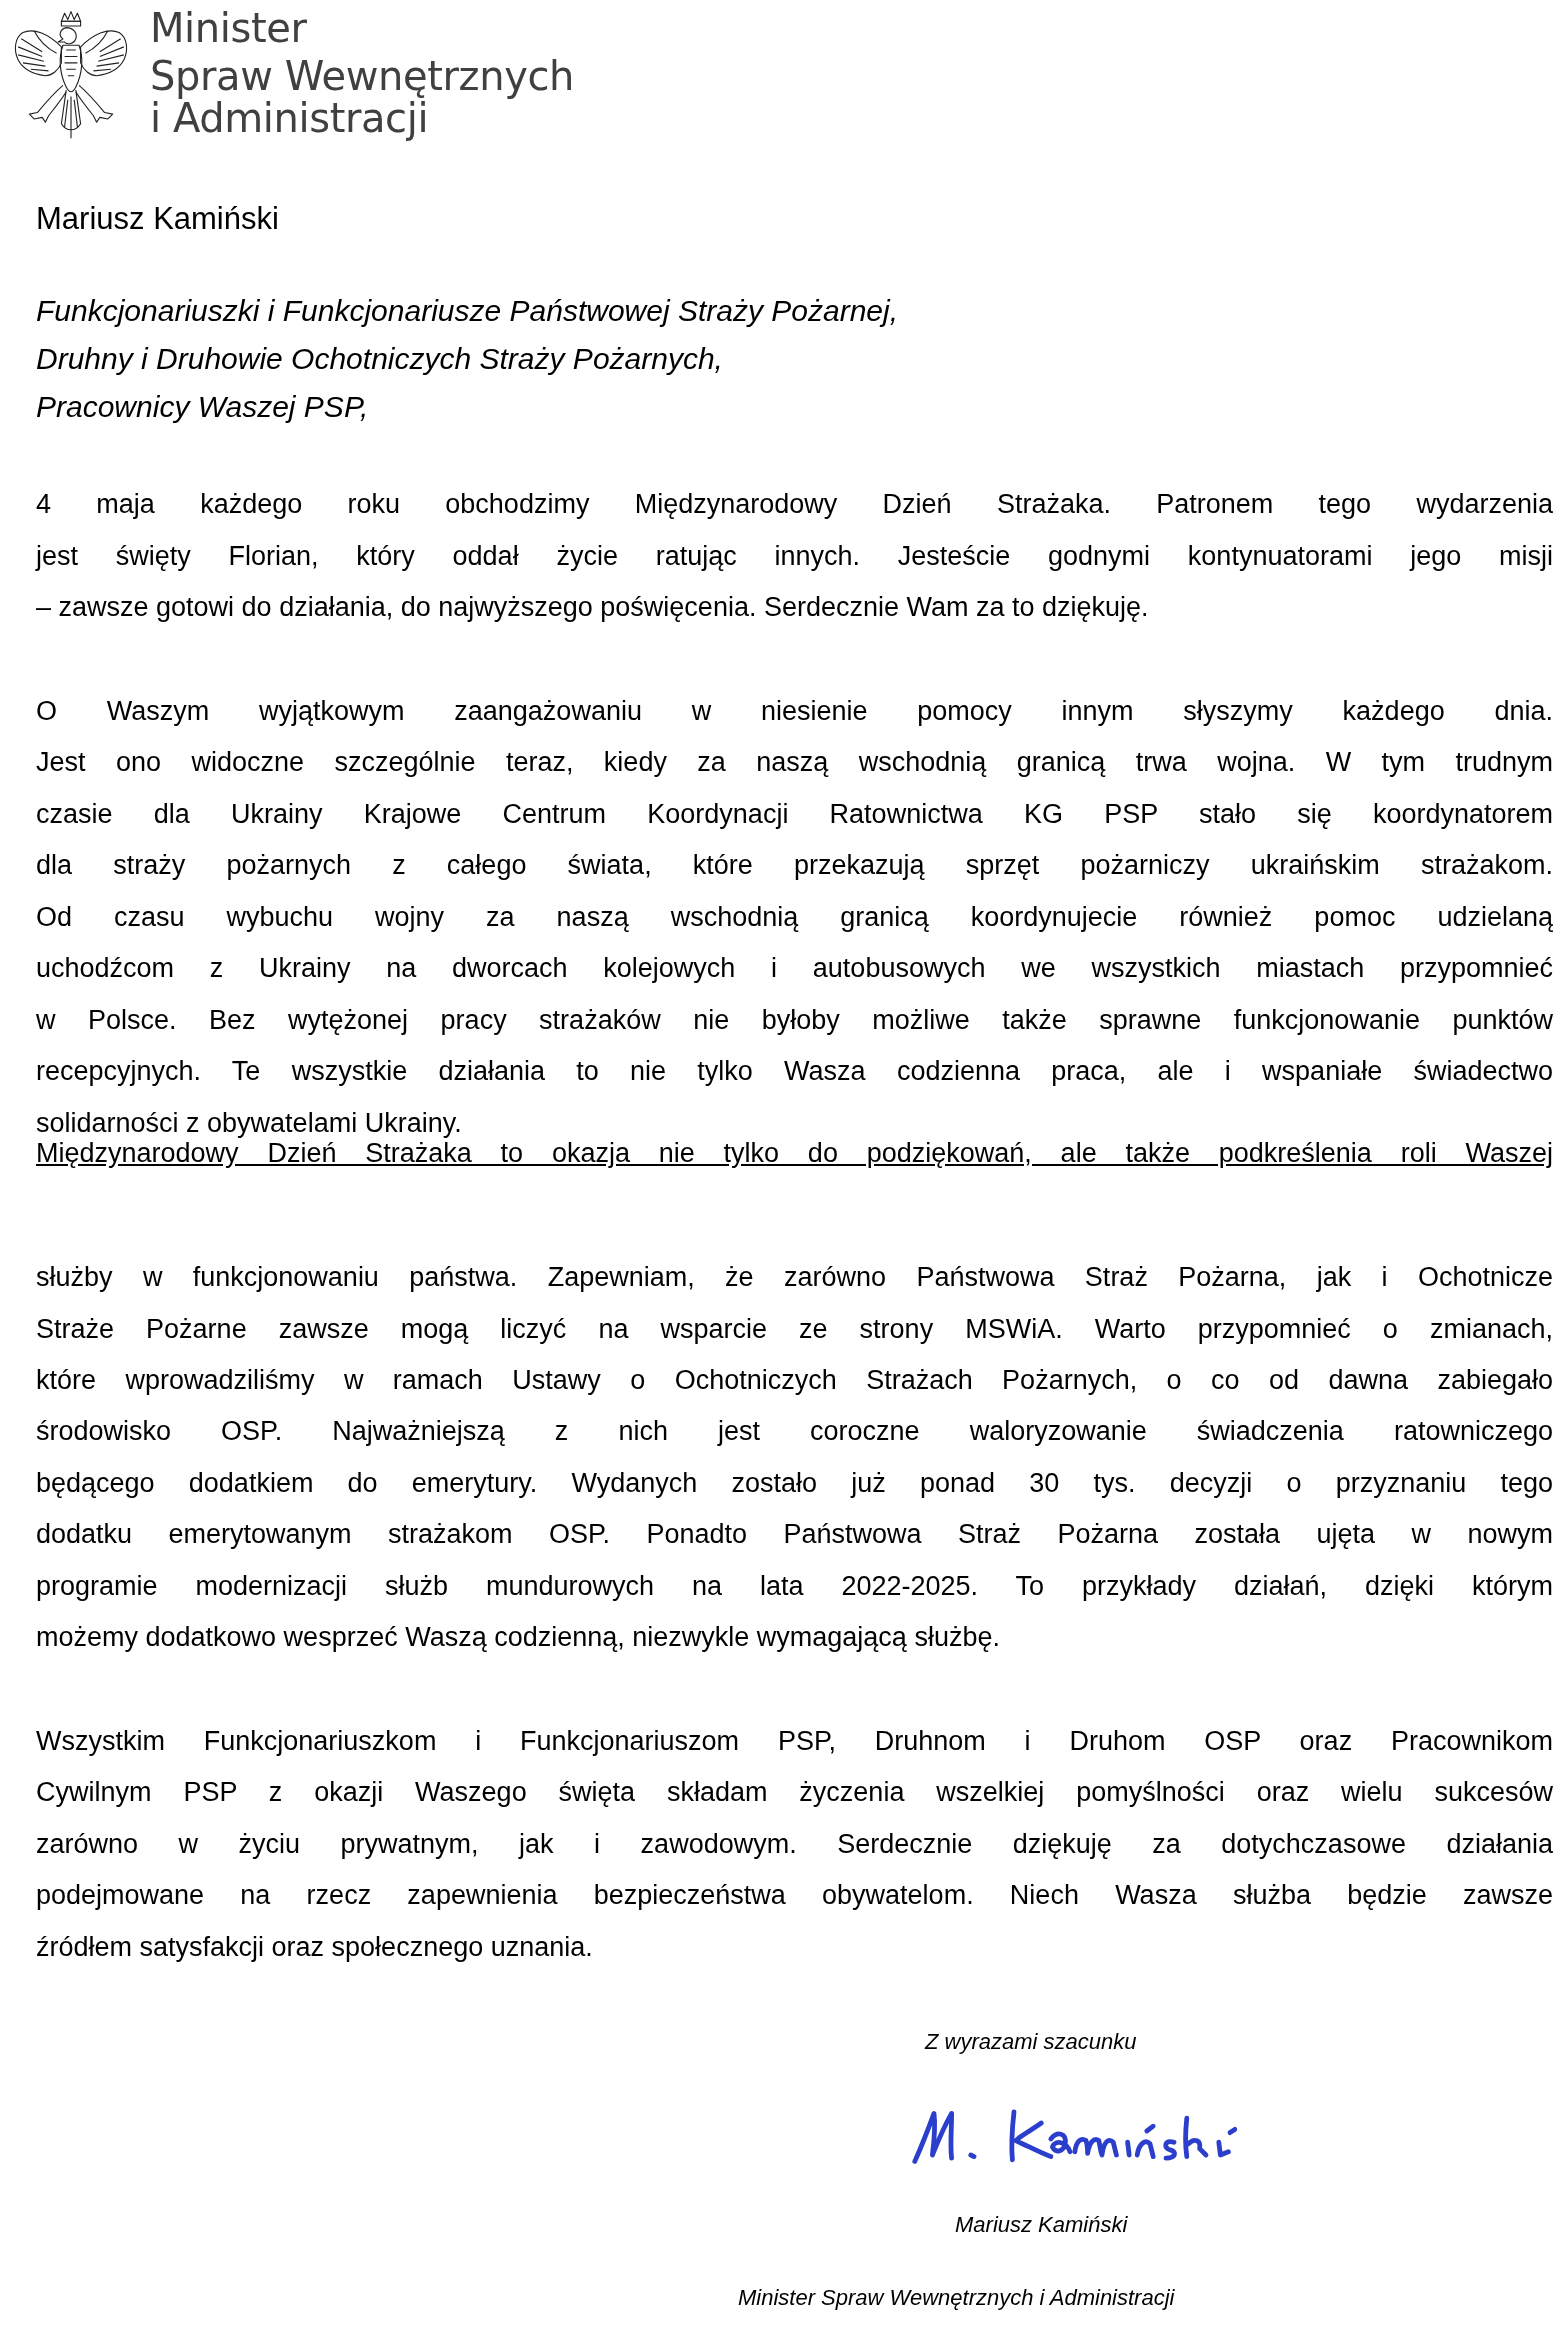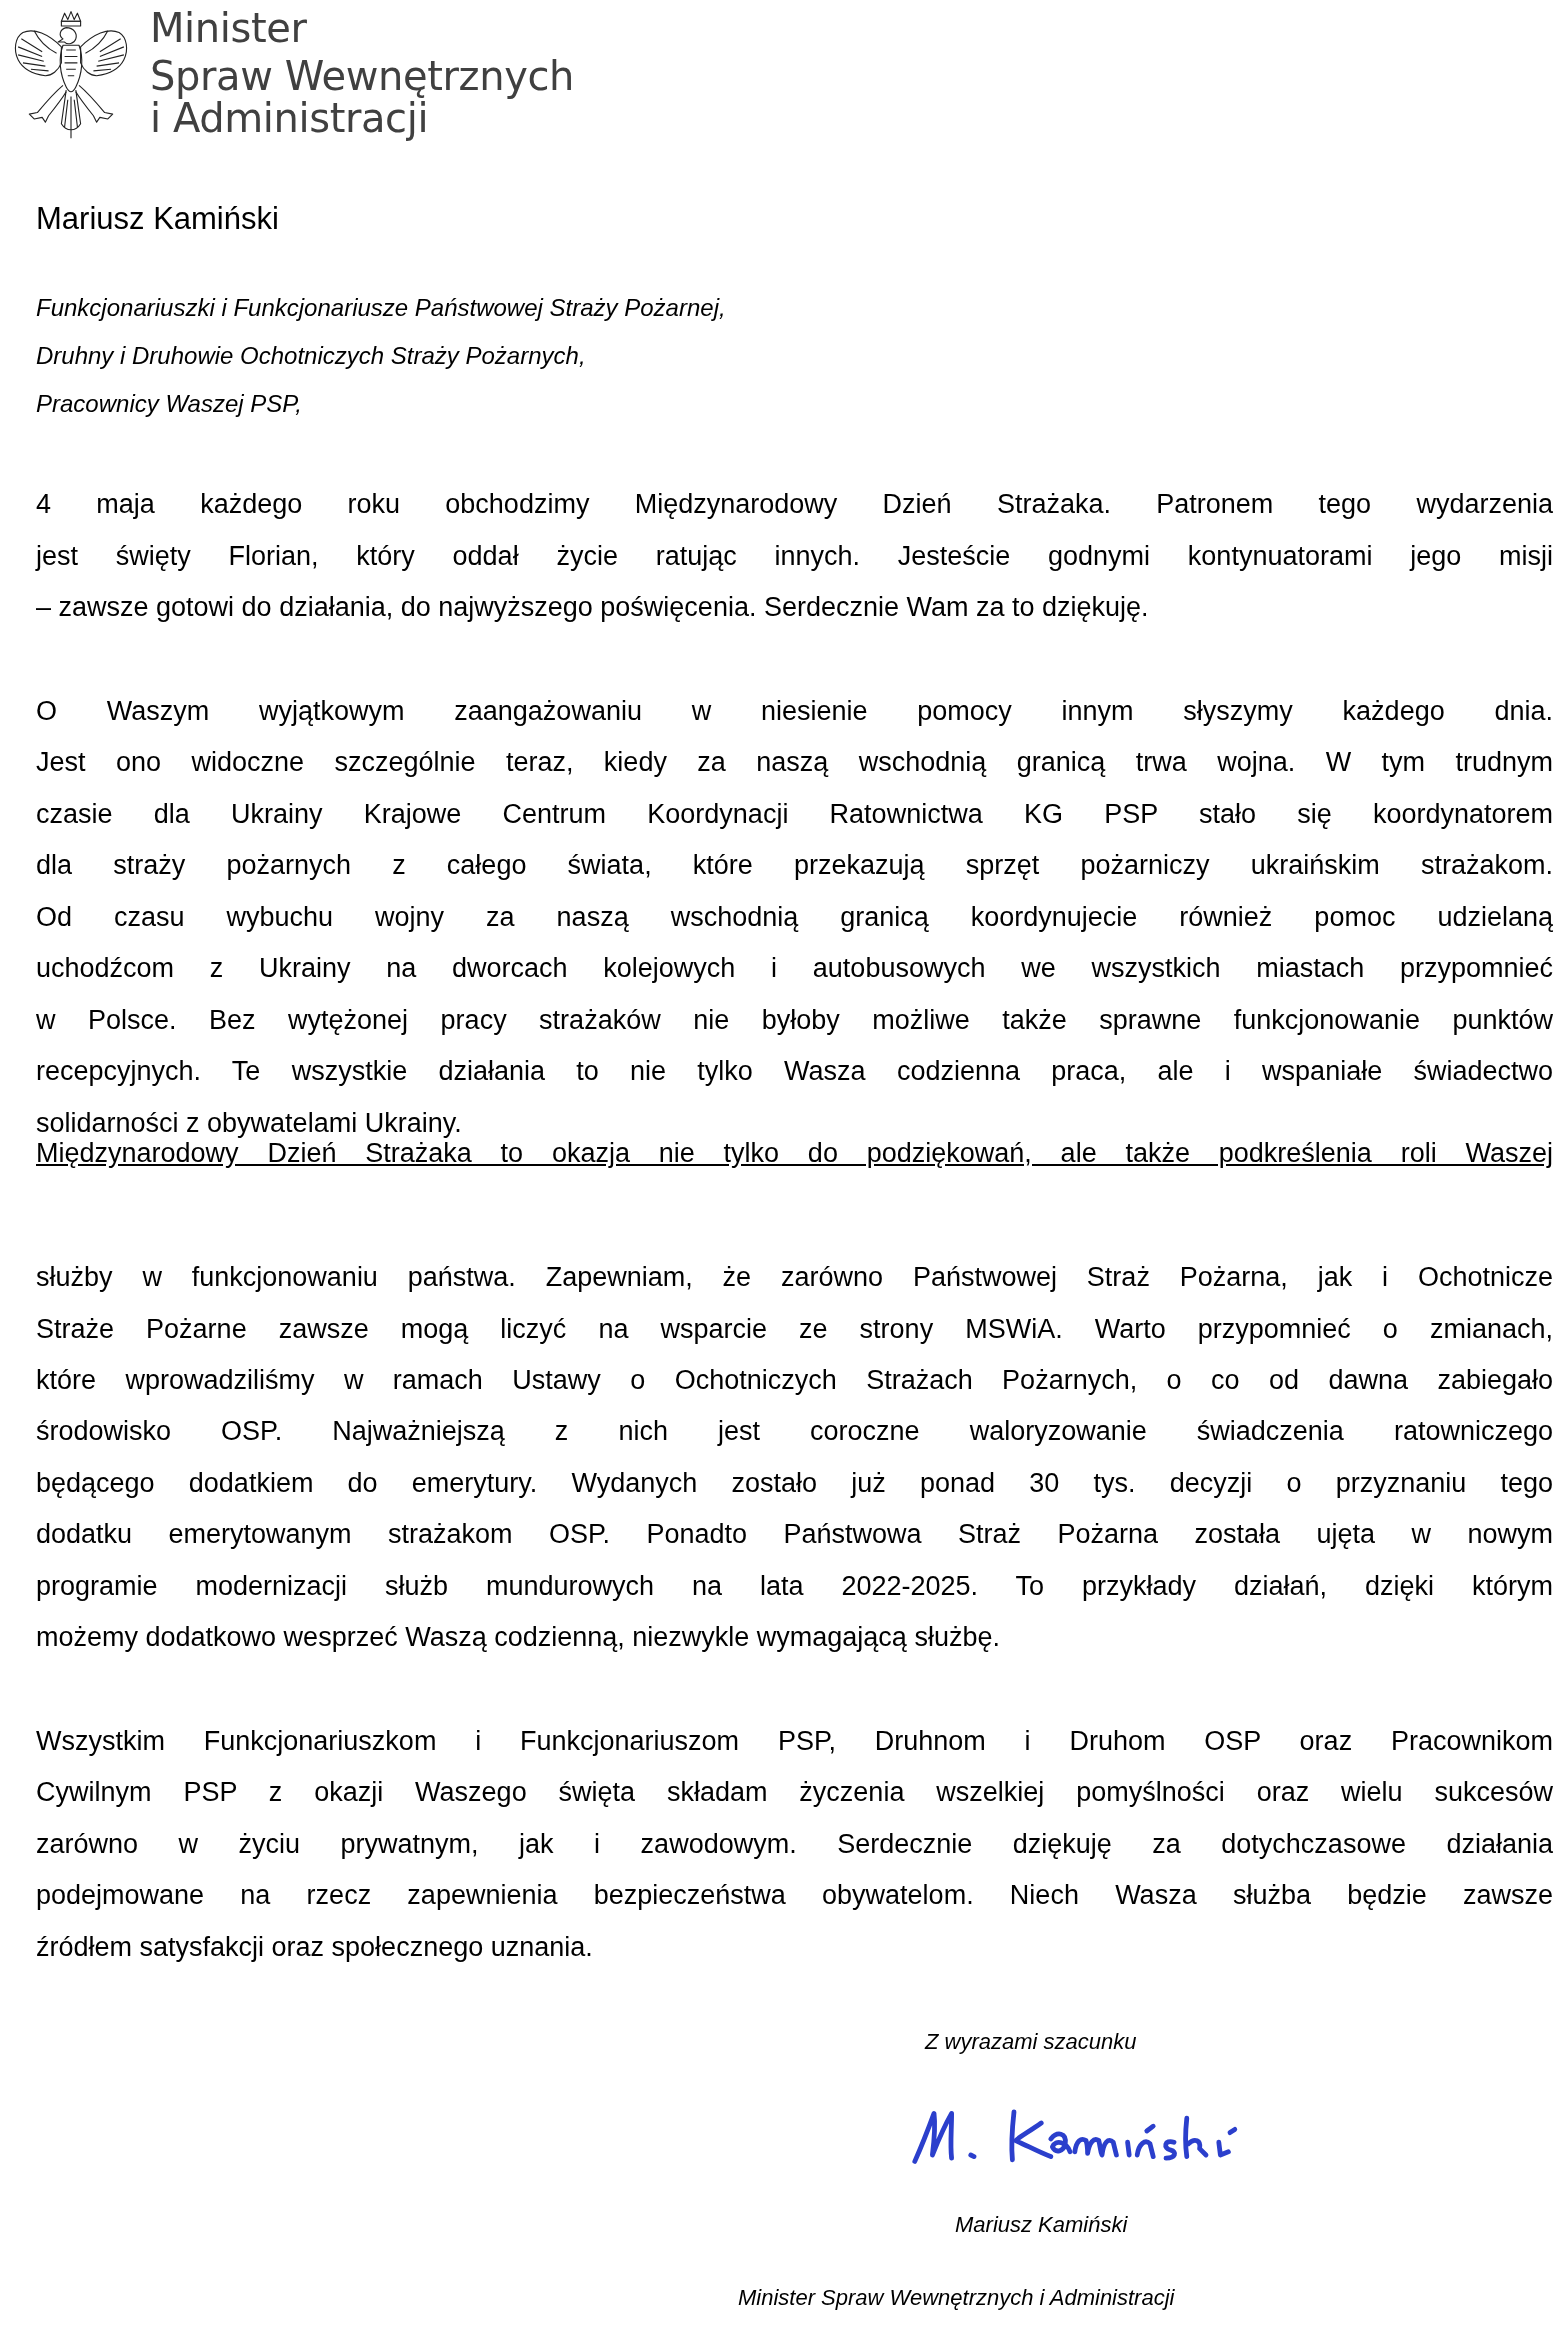--- a/index.html
+++ b/index.html
@@ -4,21 +4,21 @@
 <style>
   html, body { margin: 0; padding: 0; background: #ffffff; }
   body { width: 1566px; height: 2330px; position: relative; overflow: hidden; font-family: "Liberation Sans", sans-serif; color: #000; }
   .abs { position: absolute; }
   
   #emblem { left: 9.6px; top: 9.6px; width: 122px; height: 133px; }
   .hdr-line { position: absolute; left: 150px; font-family: "DejaVu Sans", sans-serif; font-size: 40px; color: #404040; line-height: 1; white-space: nowrap; letter-spacing: -0.4px; }
   
   #sender { left: 36px; top: 203px; font-size: 31px; line-height: 1; white-space: nowrap; }
   
-  .greet { position: absolute; left: 36px; font-size: 24px; font-style: italic; line-height: 1; white-space: nowrap; }
+  .greet { position: absolute; left: 36px; font-size: 30px; font-style: italic; line-height: 1; white-space: nowrap; }
   
   .bl { position: absolute; left: 36px; width: 1517px; font-size: 27px; line-height: 1; white-space: nowrap; }
   .bl.just { text-align: justify; text-align-last: justify; white-space: normal; height: 32px; overflow: visible; }
   
   .closing { position: absolute; font-style: italic; line-height: 1; white-space: nowrap; font-size: 22px; }
   #signature { left: 909px; top: 2107px; width: 358px; height: 60px; }
 </style>
 </head>
 <body>
 
@@ -71,21 +71,21 @@
       <div class="bl just" style="top: 801px; white-space: normal;">czasie dla Ukrainy Krajowe Centrum Koordynacji Ratownictwa KG PSP stało się koordynatorem</div>
       <div class="bl just" style="top: 852px; white-space: normal;">dla straży pożarnych z całego świata, które przekazują sprzęt pożarniczy ukraińskim strażakom.</div>
       <div class="bl just" style="top: 904px; white-space: normal;">Od czasu wybuchu wojny za naszą wschodnią granicą koordynujecie również pomoc udzielaną</div>
       <div class="bl just" style="top: 955px; white-space: normal;">uchodźcom z Ukrainy na dworcach kolejowych i autobusowych we wszystkich miastach przypomnieć</div>
       <div class="bl just" style="top: 1007px; white-space: normal;">w Polsce. Bez wytężonej pracy strażaków nie byłoby możliwe także sprawne funkcjonowanie punktów</div>
       <div class="bl just" style="top: 1058px; white-space: normal;">recepcyjnych. Te wszystkie działania to nie tylko Wasza codzienna praca, ale i wspaniałe świadectwo</div>
       <div class="bl" style="top: 1110px; white-space: nowrap;">solidarności z obywatelami Ukrainy.</div>
     </div>
     <div>
       <div class="bl just" style="top: 1140px; white-space: normal; text-decoration: underline;">Międzynarodowy Dzień Strażaka to okazja nie tylko do podziękowań, ale także podkreślenia roli Waszej</div>
-      <div class="bl just" style="top: 1264px; white-space: normal;">służby w funkcjonowaniu państwa. Zapewniam, że zarówno Państwowej Straż Pożarna, jak i Ochotnicze</div>
+      <div class="bl just" style="top: 1264px; white-space: normal;">służby w funkcjonowaniu państwa. Zapewniam, że zarówno Państwowa Straż Pożarna, jak i Ochotnicze</div>
       <div class="bl just" style="top: 1316px; white-space: normal;">Straże Pożarne zawsze mogą liczyć na wsparcie ze strony MSWiA. Warto przypomnieć o zmianach,</div>
       <div class="bl just" style="top: 1367px; white-space: normal;">które wprowadziliśmy w ramach Ustawy o Ochotniczych Strażach Pożarnych, o co od dawna zabiegało</div>
       <div class="bl just" style="top: 1418px; white-space: normal;">środowisko OSP. Najważniejszą z nich jest coroczne waloryzowanie świadczenia ratowniczego</div>
       <div class="bl just" style="top: 1470px; white-space: normal;">będącego dodatkiem do emerytury. Wydanych zostało już ponad 30 tys. decyzji o przyznaniu tego</div>
       <div class="bl just" style="top: 1521px; white-space: normal;">dodatku emerytowanym strażakom OSP. Ponadto Państwowa Straż Pożarna została ujęta w nowym</div>
       <div class="bl just" style="top: 1573px; white-space: normal;">programie modernizacji służb mundurowych na lata 2022-2025. To przykłady działań, dzięki którym</div>
       <div class="bl" style="top: 1624px; white-space: nowrap;">możemy dodatkowo wesprzeć Waszą codzienną, niezwykle wymagającą służbę.</div>
     </div>
     <div>
       <div class="bl just" style="top: 1728px; white-space: normal;">Wszystkim Funkcjonariuszkom i Funkcjonariuszom PSP, Druhnom i Druhom OSP oraz Pracownikom</div>

